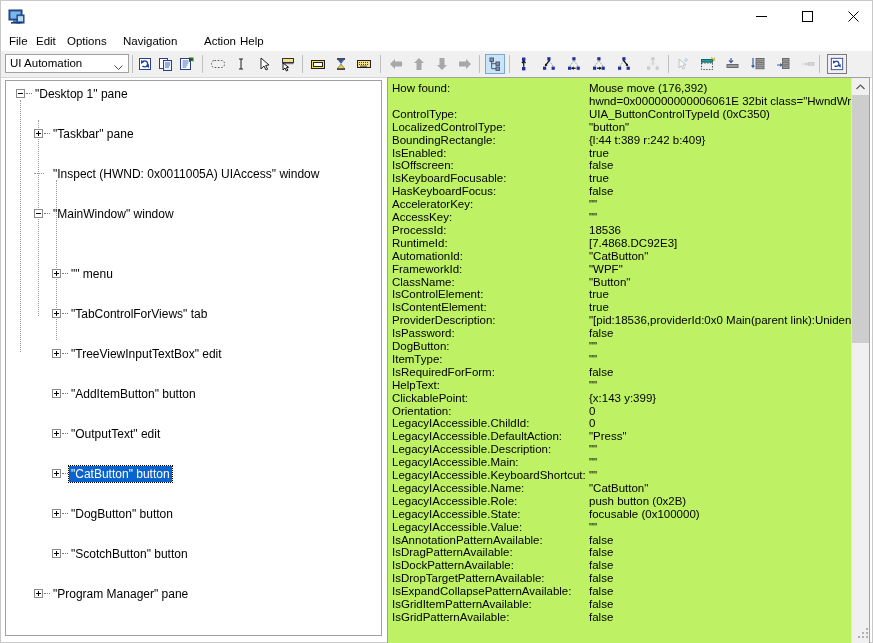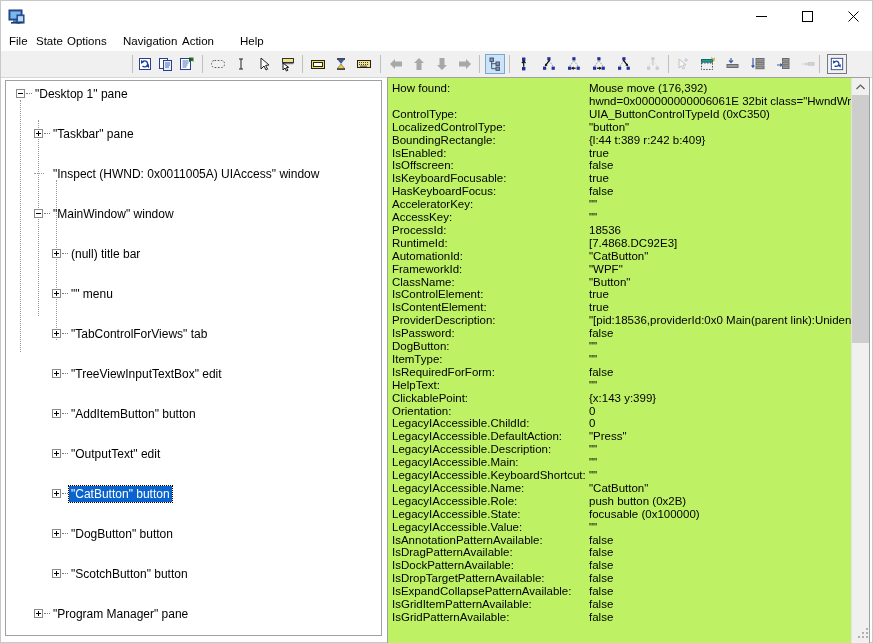--- a/index.html
+++ b/index.html
@@ -108,29 +108,37 @@
     </div>
     <div class="win-btn" id="btn-close">
       <svg width="11" height="11" viewBox="0 0 11 11">
           <path d="M0.5 0.5 L10.5 10.5 M10.5 0.5 L0.5 10.5" stroke="#000" fill="none"></path>
         </svg>
     </div>
   </div>
 
   <div class="menubar">
     <div class="menu-item" style="left:6px">File</div>
-    <div class="menu-item" style="left:33px">State</div>
+    <div class="menu-item" style="left:33px">Edit</div>
     <div class="menu-item" style="left:64px">Options</div>
     <div class="menu-item" style="left:120px">Navigation</div>
-    <div class="menu-item" style="left:179px">Action</div>
+    <div class="menu-item" style="left:201px">Action</div>
     <div class="menu-item" style="left:237px">Help</div>
   </div>
 
   <div class="toolbar">
 
+    <div class="combo">
+      <div class="ctext">UI Automation</div>
+      <div class="carrow">
+        <svg width="9" height="6" viewBox="0 0 9 6">
+            <path d="M0.5 0.5 L4.5 4.5 L8.5 0.5" stroke="#4a4a4a" fill="none"></path>
+          </svg>
+      </div>
+    </div>
 
     <div class="tb-sep" style="left:131px"></div>
 
     <div class="tbi" style="left:134px">
       <svg width="16" height="16" viewBox="0 0 16 16">
         <rect x="2.5" y="2.5" width="11" height="11" fill="#ffffff" stroke="#2b3f8c"></rect>
         <path d="M5 6.5 A3 3 0 1 1 5.5 10" stroke="#1a3fa0" stroke-width="1.4" fill="none"></path>
         <path d="M4 4 L7 6 L4 8 Z" fill="#1a3fa0"></path>
         <path d="M12 12 L9 10 L12 8 Z" fill="#1a3fa0"></path>
       </svg>
@@ -395,28 +403,20 @@
       </div>
 
       <div class="trow" style="top:60px">
         <div class="tbox" style="left:28px">
             <div class="h"></div>
           </div>
         <div class="tdash" style="left:38px"></div>
         <div class="tlabel" style="left:45px">"MainWindow" window</div>
       </div>
 
-      <div class="trow" style="top:80px">
-        <div class="tbox" style="left:46px">
-            <div class="h"></div>
-            <div class="v"></div>
-          </div>
-        <div class="tdash" style="left:56px"></div>
-        <div class="tlabel" style="left:63px">(null) title bar</div>
-      </div>
       <div class="trow" style="top:100px">
         <div class="tbox" style="left:46px">
             <div class="h"></div>
             <div class="v"></div>
           </div>
         <div class="tdash" style="left:56px"></div>
         <div class="tlabel" style="left:63px">"" menu</div>
       </div>
       <div class="trow" style="top:120px">
         <div class="tbox" style="left:46px">

